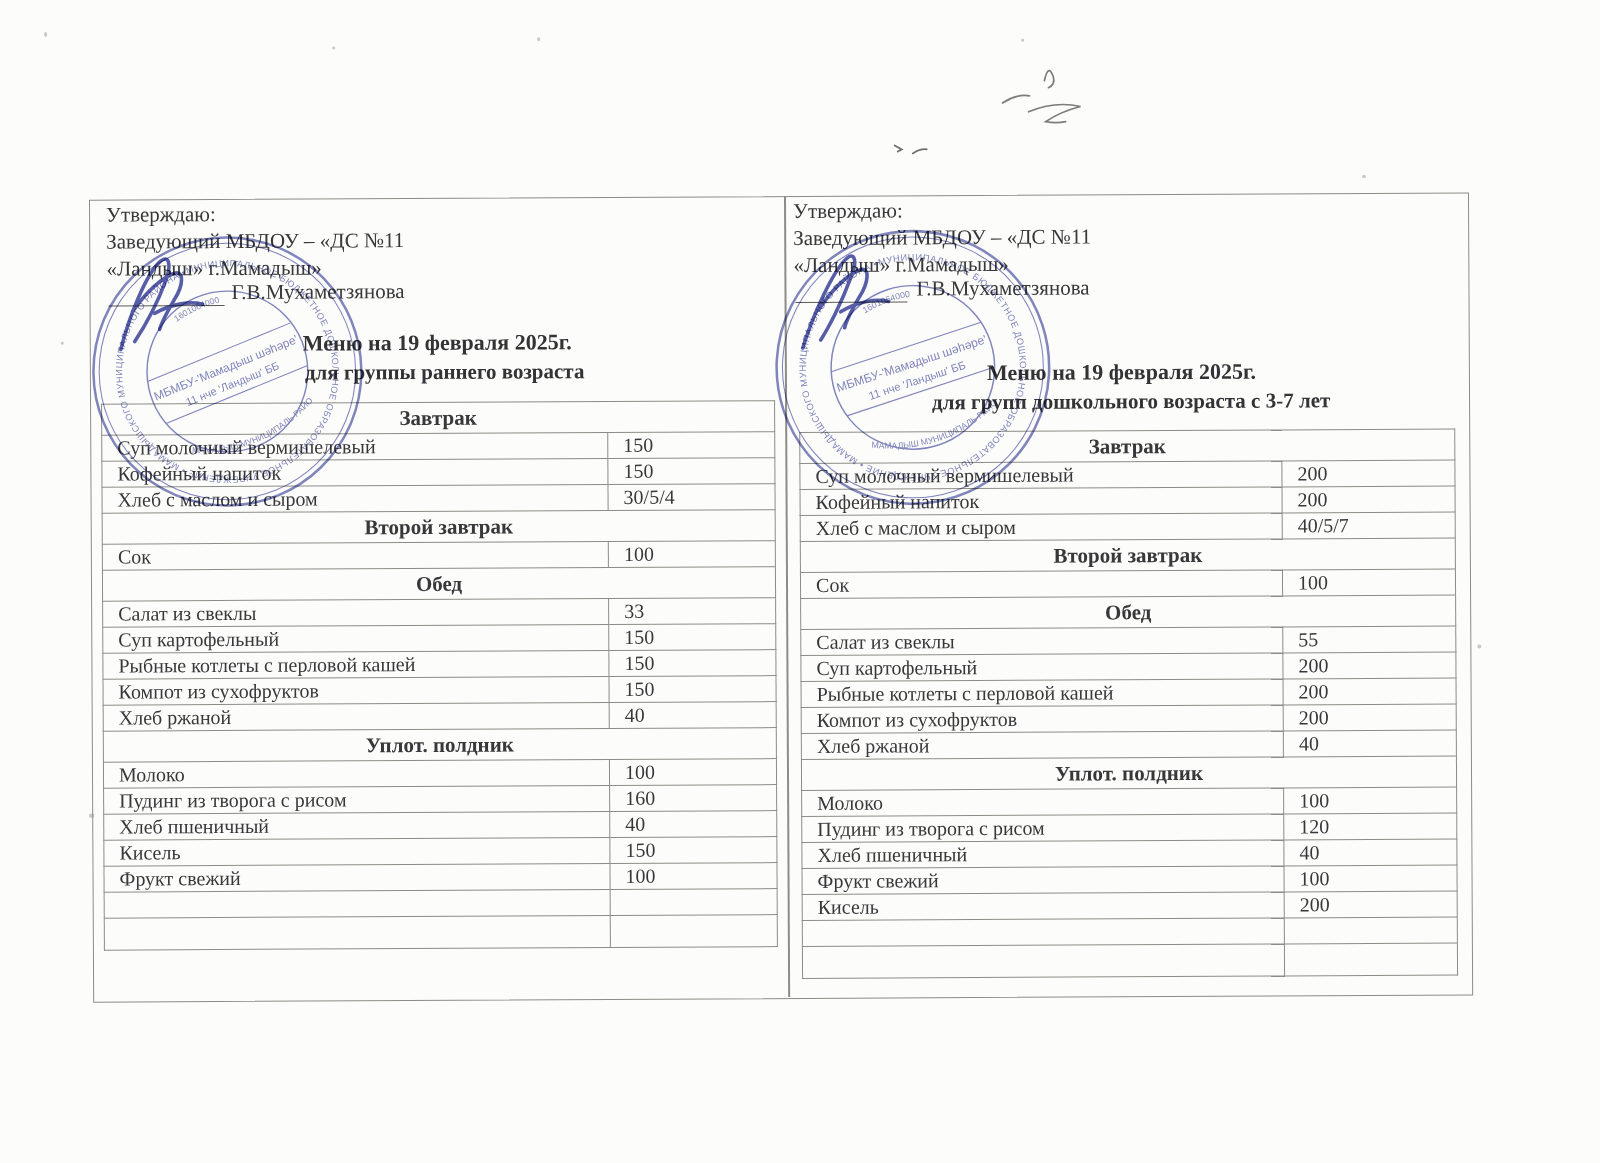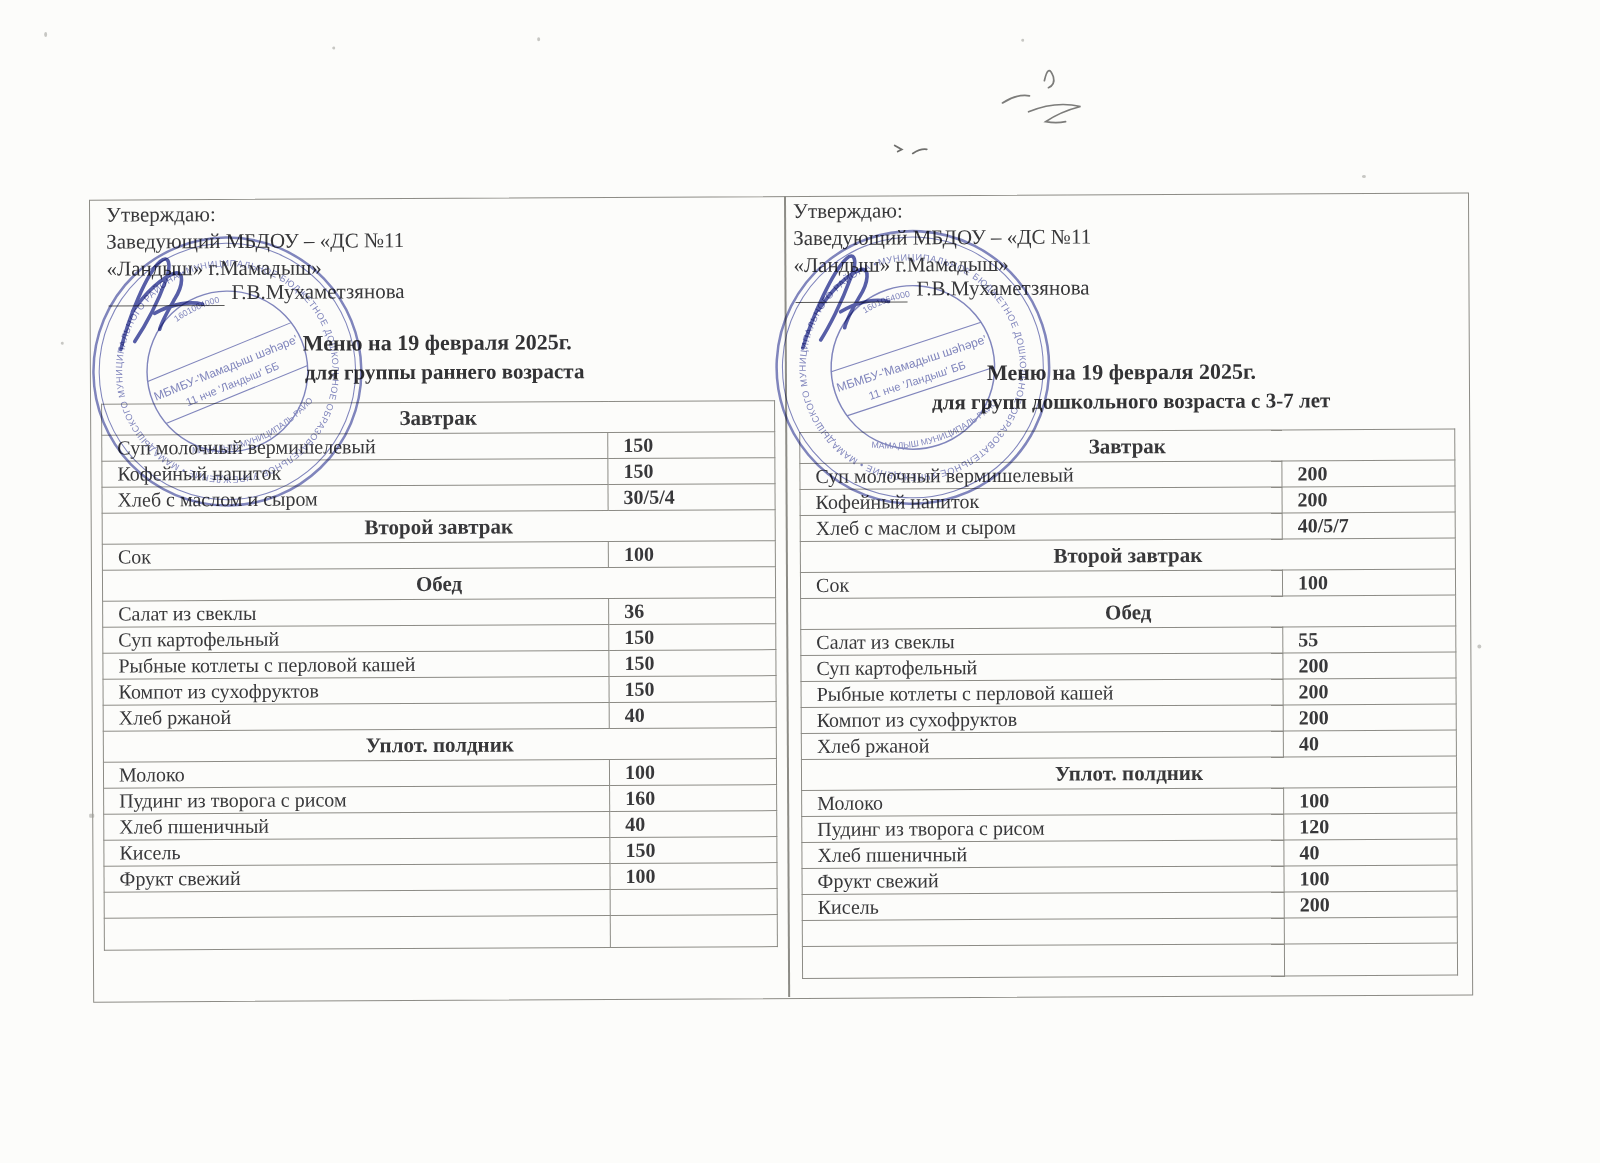--- a/index.html
+++ b/index.html
@@ -13,21 +13,21 @@
   .sig-underline{position:absolute;height:1px;background:#5a5a58;}
   .menu-title{position:absolute;font-size:22px;font-weight:bold;white-space:nowrap;color:#333335;}
   .menu-subtitle{position:absolute;font-size:21px;font-weight:bold;white-space:nowrap;color:#333335;}
   table.menu{position:absolute;border-collapse:collapse;table-layout:fixed;background:transparent;}
   table.menu td{border:1px solid #8d8c86;font-size:20px;vertical-align:middle;
                 padding:0 4px 0 15px;overflow:hidden;white-space:nowrap;}
   tr.item td{height:25px;line-height:25px;}
   tr.sec td{height:30px;line-height:30px;text-align:center;font-weight:bold;font-size:21px;padding:0;}
   tr.empty td{height:25px;}
   tr.empty.tall td{height:31px;}
-  td.qty{padding-left:13px;font-weight:bold;}
+  td.qty{padding-left:13px;}
   .stamp{position:absolute;opacity:0.82;mix-blend-mode:multiply;}
   .sig{position:absolute;opacity:0.9;mix-blend-mode:multiply;}
   .speck{position:absolute;background:#9a9a96;border-radius:50%;opacity:.55;}
   .artifact{position:absolute;opacity:.8;}
   .stamp text{font-family:"Liberation Sans","DejaVu Sans",sans-serif;}
 </style>
 </head>
 <body>
 
 <div class="page">
@@ -70,21 +70,21 @@
           </tr>
         <tr class="item">
             <td>Сок</td>
             <td class="qty">100</td>
           </tr>
         <tr class="sec">
             <td colspan="2">Обед</td>
           </tr>
         <tr class="item">
             <td>Салат из свеклы</td>
-            <td class="qty">36</td>
+            <td class="qty">33</td>
           </tr>
         <tr class="item">
             <td>Суп картофельный</td>
             <td class="qty">150</td>
           </tr>
         <tr class="item">
             <td>Рыбные котлеты с перловой кашей</td>
             <td class="qty">150</td>
           </tr>
         <tr class="item">

